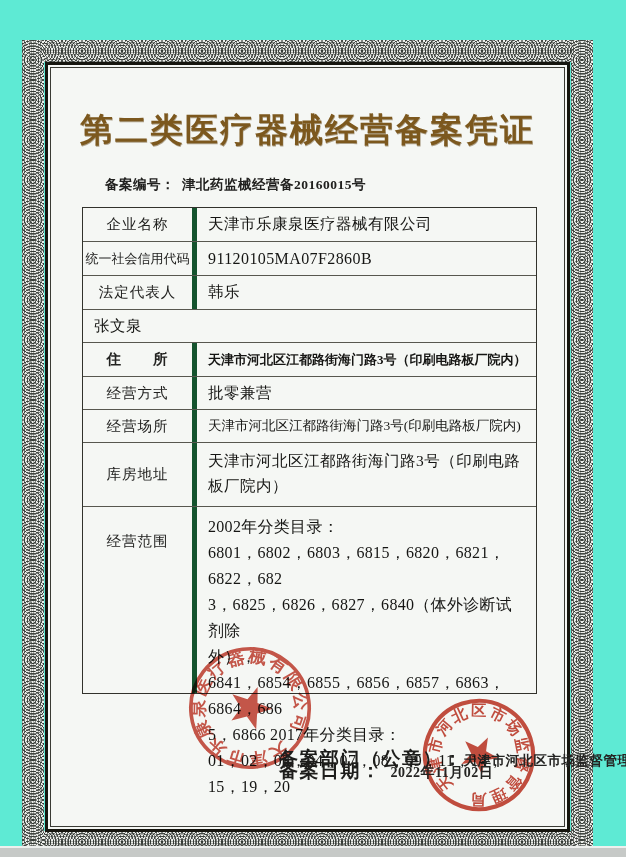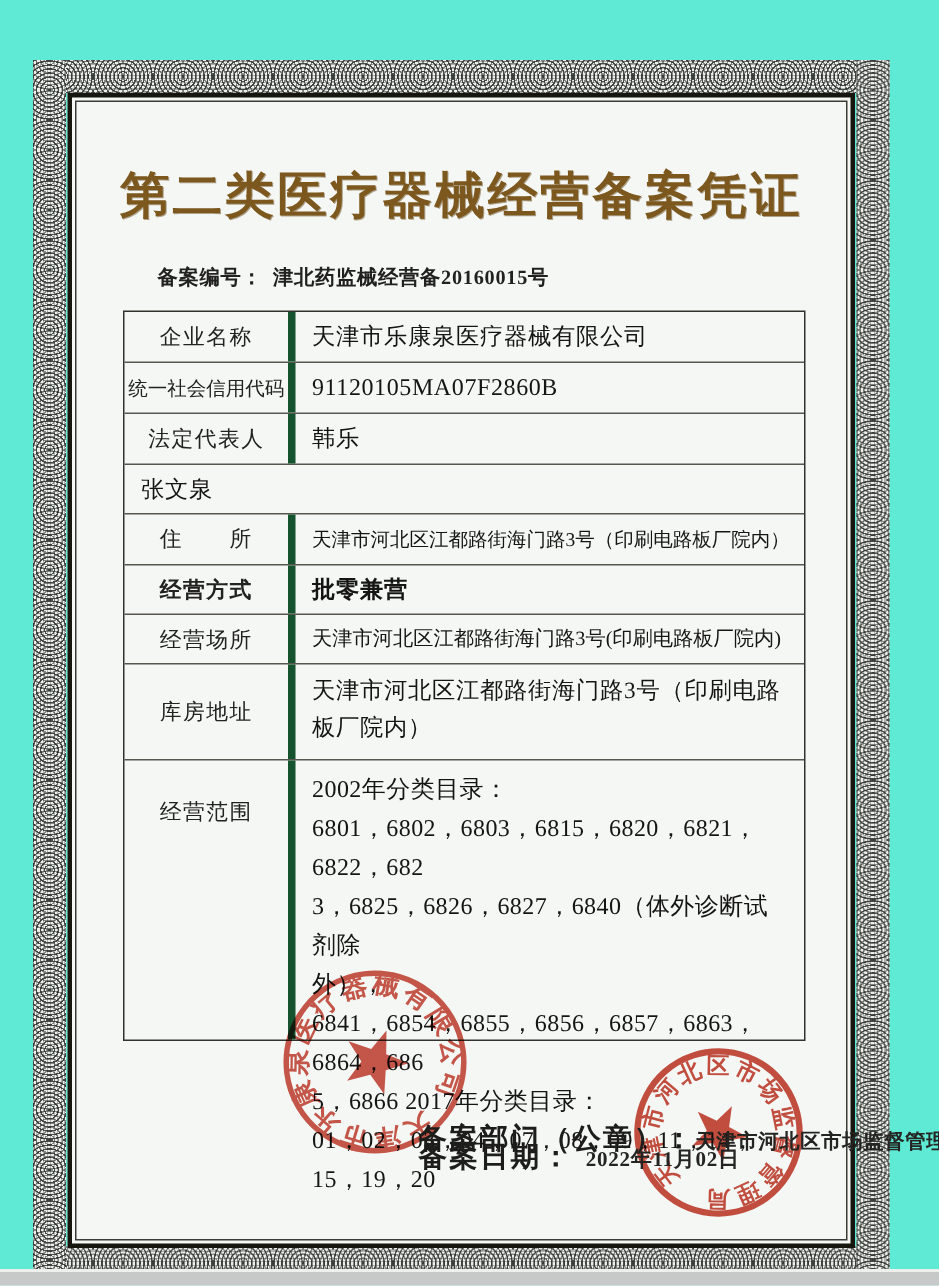--- a/index.html
+++ b/index.html
@@ -65,21 +65,21 @@
     display:flex; align-items:center; justify-content:center;
     font-size:14.5px; letter-spacing:1px; color:#222220; text-align:center;
     box-sizing:border-box; white-space:pre;
   }
   .tvalue{
     flex:1; display:flex; align-items:center;
     padding:2px 8px 2px 11px; font-size:15.5px; color:#151513;
     box-sizing:border-box; letter-spacing:.5px;
   }
   .r0{height:33px;} .r1{height:34px;} .r2{height:34px;} .r3{height:33px;}
-  .r4{height:34px;} .r5{height:33px;font-weight:bold;} .r6{height:33px;} .r7{height:64px;}
+  .r4{height:34px;font-weight:bold;} .r5{height:33px;} .r6{height:33px;} .r7{height:64px;}
   .r8{height:187px;}
   .r1 .tlabel{font-size:13px; letter-spacing:0;}
   .r1 .tvalue{font-size:16px; letter-spacing:.4px;}
   .r4 .tvalue{font-size:13px; letter-spacing:0;}
   .r6 .tvalue{font-size:13.5px; letter-spacing:0;}
   .r7 .tvalue{align-items:flex-start; padding-top:6px; line-height:1.6;}
   .r8 .tlabel{align-items:flex-start; padding-top:25px;}
   .r8 .tvalue{display:block; padding-top:7px; font-size:16px; line-height:26px; letter-spacing:.3px;}
   
   .foot-line{position:absolute; left:279px; display:flex; align-items:baseline; z-index:6; white-space:nowrap;}

